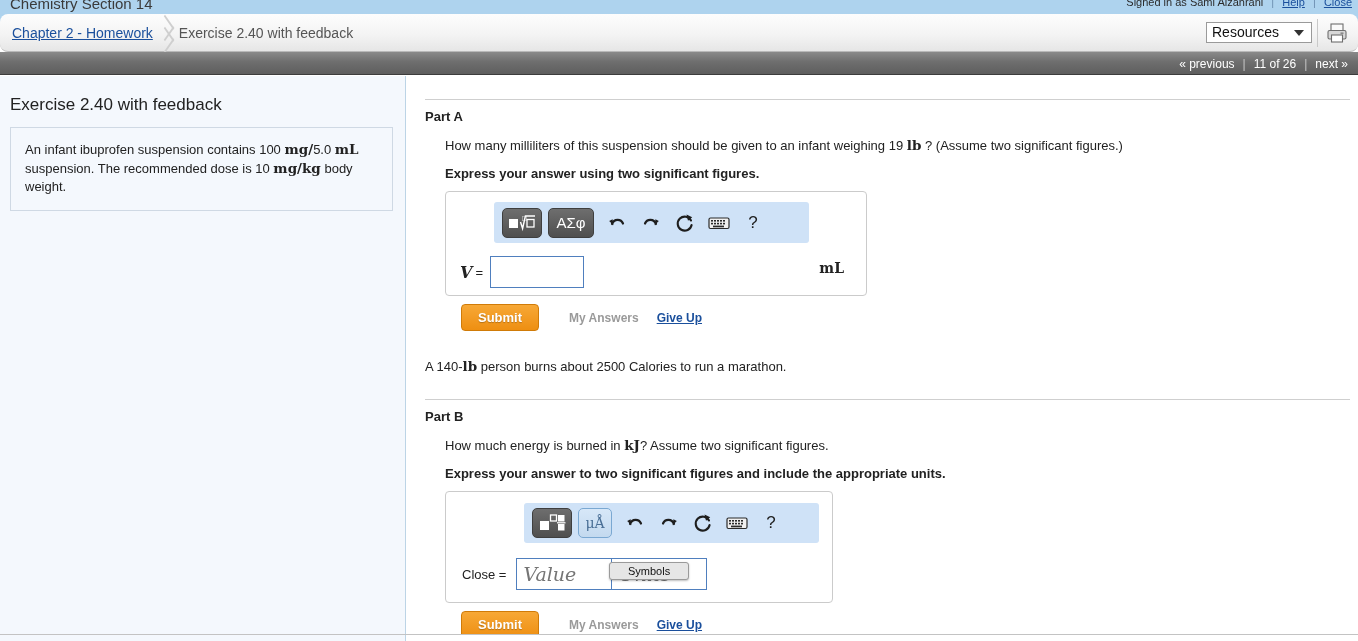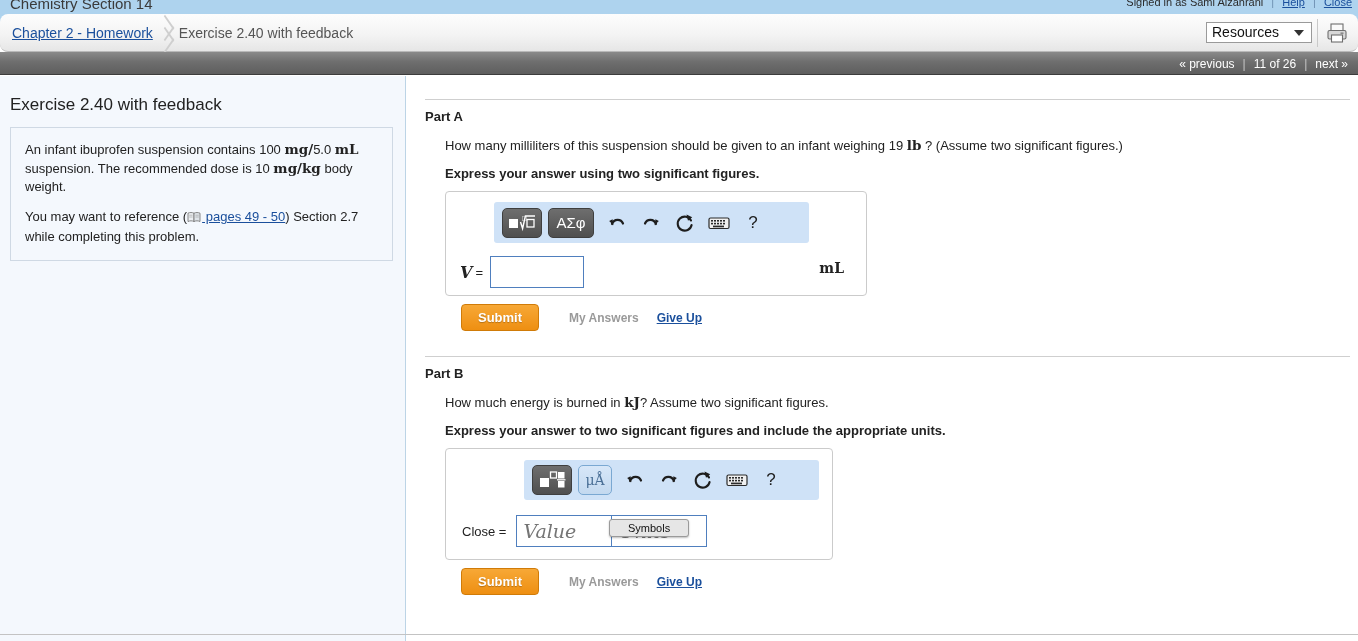--- a/index.html
+++ b/index.html
@@ -225,28 +225,20 @@
     <span class="navlink">next »</span>
   </div>
 </div>
 
 <div id="leftpanel">
   <div id="ex-title">Exercise 2.40 with feedback</div>
 
   <div id="prob-box">
     <p><span>An infant ibuprofen suspension contains 100 </span><span class="mathu">mg</span><span class="mathu">/</span><span>5.0 </span><span class="mathu">mL</span><span> suspension. The recommended dose is 10 </span><span class="mathu">mg/kg</span><span> body weight.</span></p>
 
-    <p><span>You may want to reference (</span><span class="book-icon"><svg width="14" height="12" viewBox="0 0 14 12">
-            <path d="M1 2.2c2-.9 4-.9 6 0v8.3c-2-.9-4-.9-6 0z" fill="#eceff2" stroke="#7a7a7a" stroke-width=".9"></path>
-            <path d="M7 2.2c2-.9 4-.9 6 0v8.3c-2-.9-4-.9-6 0z" fill="#dfe4e9" stroke="#7a7a7a" stroke-width=".9"></path>
-            <line x1="2.2" y1="4.2" x2="5.6" y2="4.2" stroke="#9a9a9a" stroke-width=".6"></line>
-            <line x1="2.2" y1="6" x2="5.6" y2="6" stroke="#9a9a9a" stroke-width=".6"></line>
-            <line x1="8.4" y1="4.2" x2="11.8" y2="4.2" stroke="#9a9a9a" stroke-width=".6"></line>
-            <line x1="8.4" y1="6" x2="11.8" y2="6" stroke="#9a9a9a" stroke-width=".6"></line>
-          </svg></span><a href="#" id="ref-link"> pages 49 - 50</a><span>) Section 2.7 while completing this problem.</span></p>
   </div>
 </div>
 
 <div id="main">
 
   <div class="part-rule" style="margin:23px 0 0 18px;"></div>
   <div class="part-head">Part A</div>
 
   <div class="part-body">
     <div class="q-text"><span>How many milliliters of this suspension should be given to an infant weighing 19 </span><span class="mathu">lb</span><span> ? (Assume two significant figures.)</span></div>
@@ -311,20 +303,21 @@
       <span class="unit-label" style="position:absolute; right:22px; top:68px;">mL</span>
     </div>
 
     <div class="submit-row">
       <button class="btn-submit">Submit</button>
       <span class="my-answers">My Answers</span>
       <span class="give-up">Give Up</span>
     </div>
   </div>
 
+  <div class="mid-note"><span>A 140-</span><span class="mathu">lb</span><span> person burns about 2500 Calories to run a marathon.</span></div>
 
   <div class="part-rule" style="margin:25px 0 0 18px;"></div>
   <div class="part-head">Part B</div>
 
   <div class="part-body">
     <div class="q-text"><span>How much energy is burned in </span><span class="mathu">kJ</span><span>? Assume two significant figures.</span></div>
 
     <div class="q-bold">Express your answer to two significant figures and include the appropriate units.</div>
 
     <div class="ans-card" style="width:388px; height:112px;">

